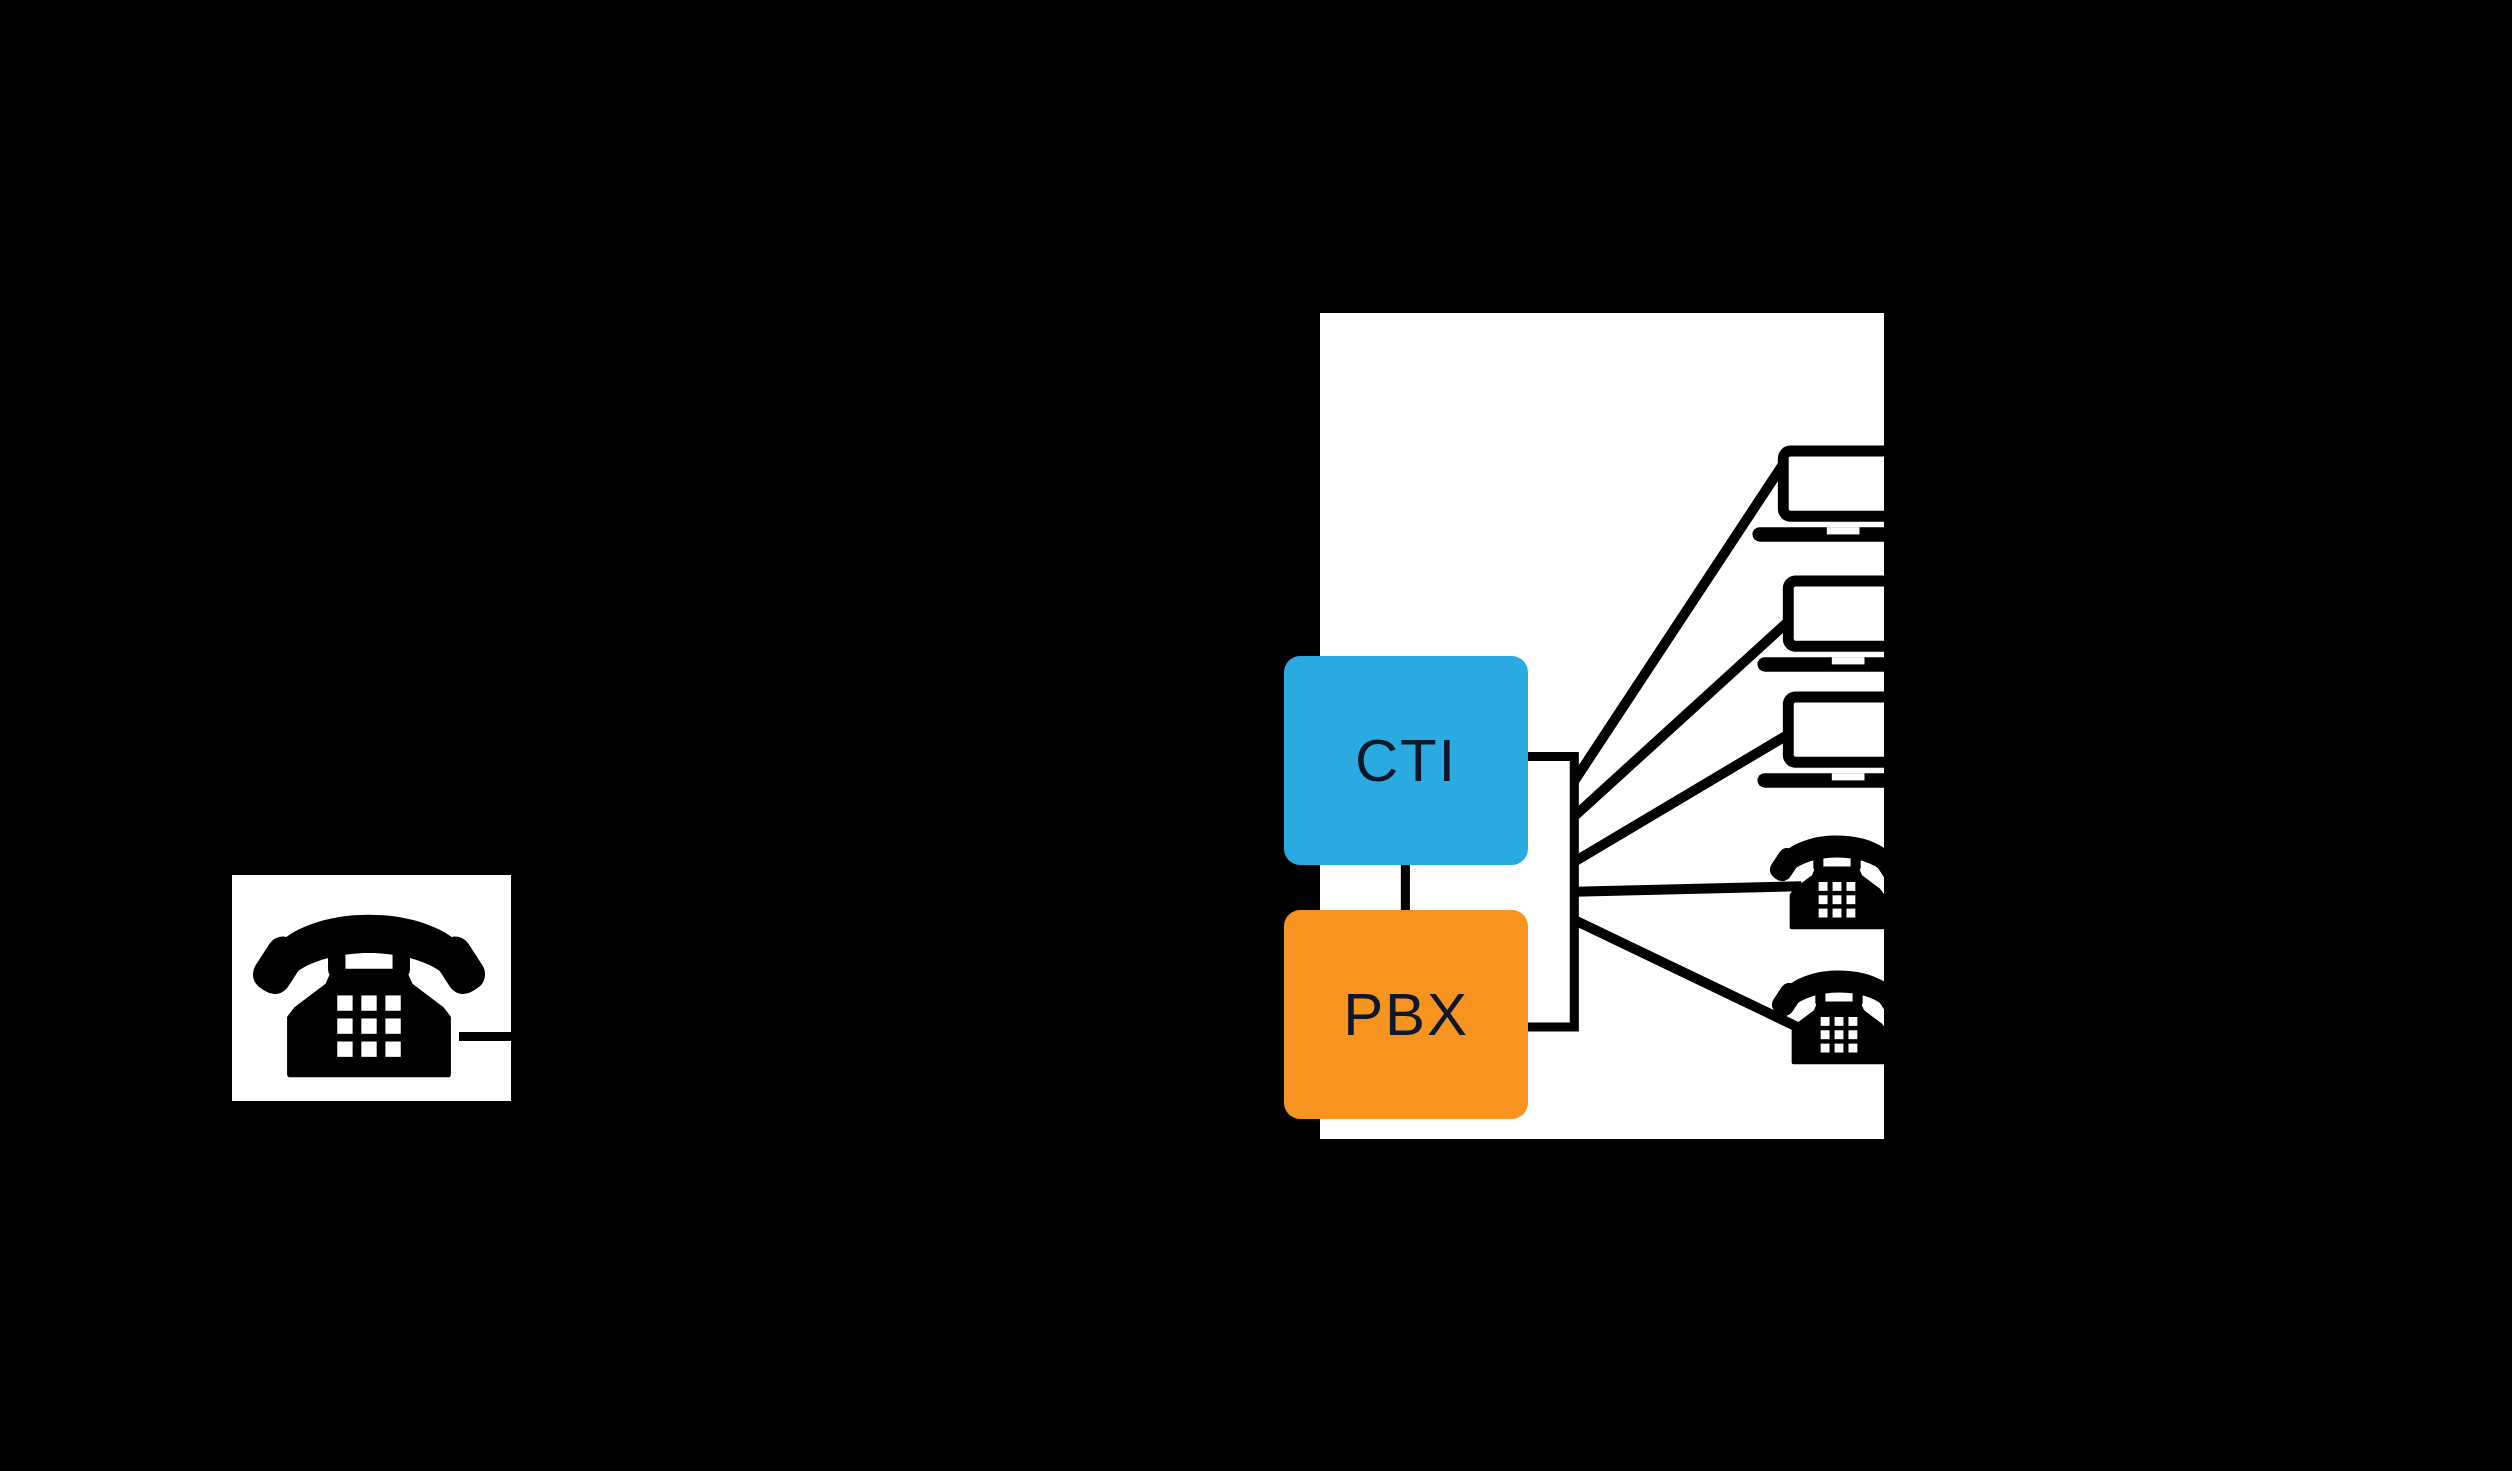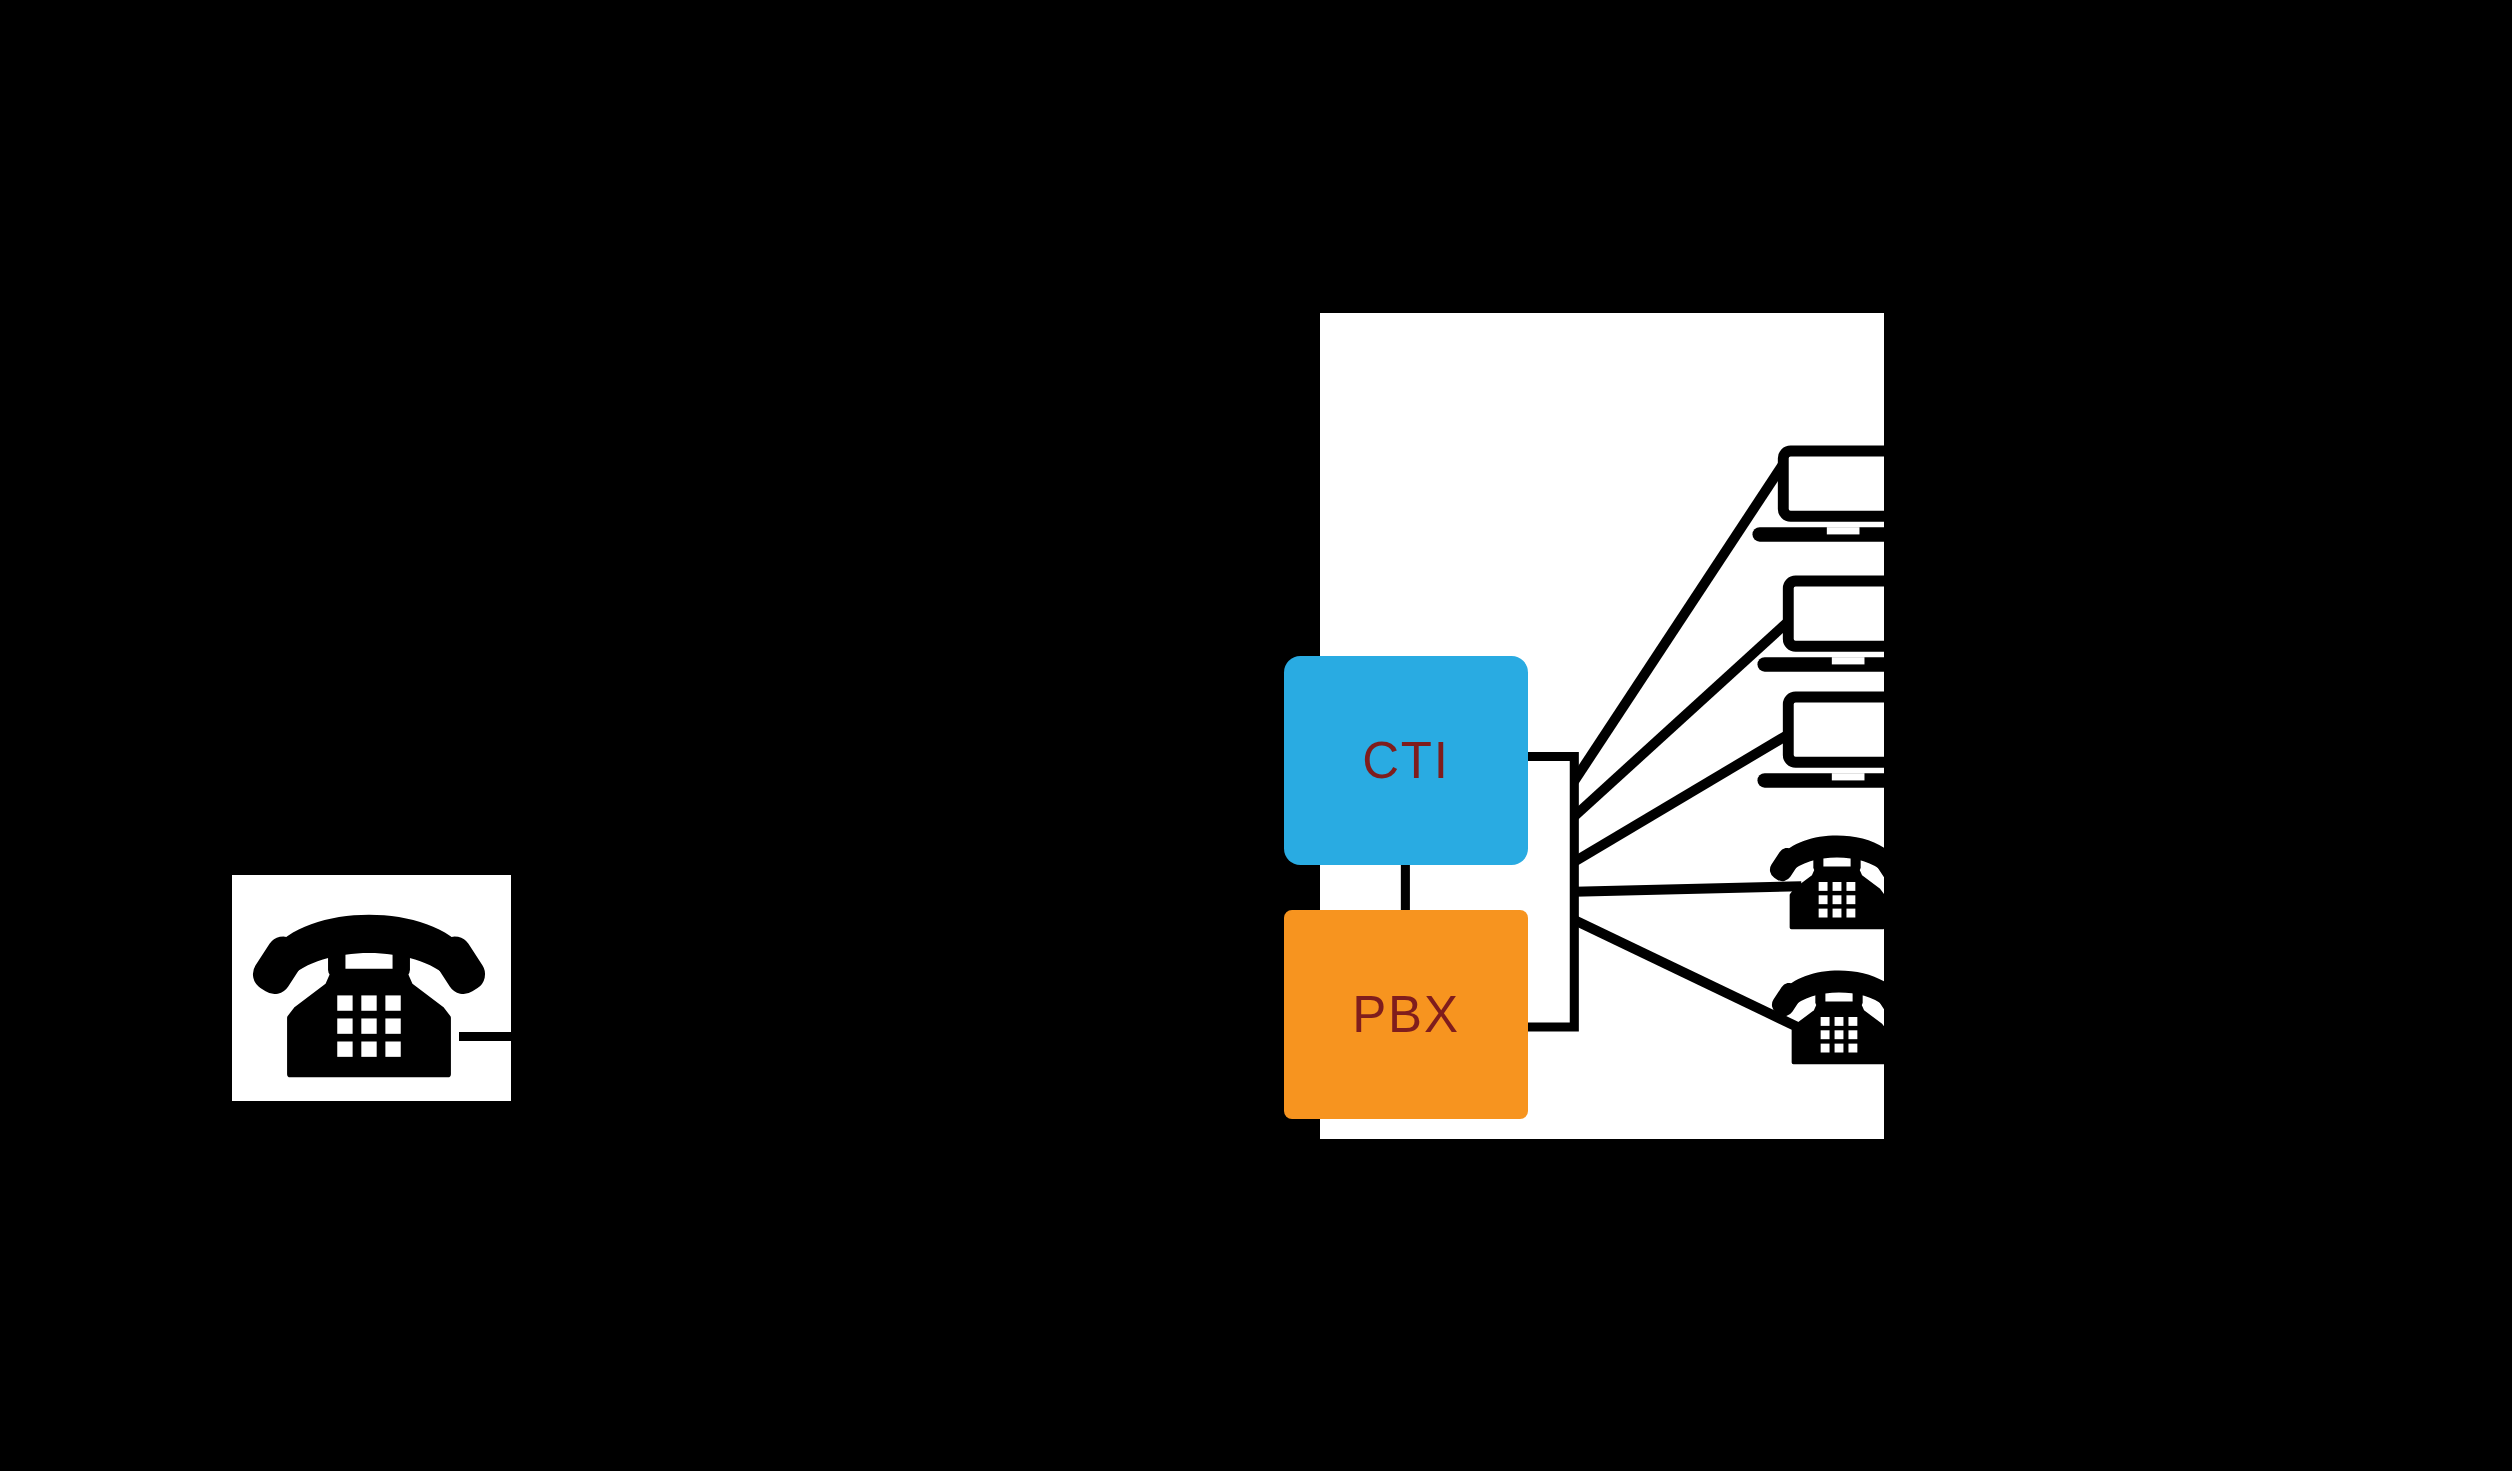--- a/index.html
+++ b/index.html
@@ -17,21 +17,21 @@
 
   
   #system-panel{left:1320px;top:313px;width:564px;height:826px;background:#fff;overflow:hidden;z-index:1;}
   #wires{left:0;top:0;}
 
   
   .node{width:244px;height:209px;border-radius:16.4px;z-index:3;display:flex;
         align-items:center;justify-content:center;}
   #node-cti{left:1284px;top:656px;}
   #node-pbx{left:1284px;top:910px;}
-  .node-label{color:#7f1d1d;font-size:51px;font-weight:300;letter-spacing:1.8px;line-height:1;text-align:right;}
+  .node-label{color:#0f172a;font-size:60px;font-weight:300;letter-spacing:1.8px;line-height:1;text-align:right;}
 
   
   #laptop-1{left:427px;top:127px;}
   #laptop-2{left:432px;top:257px;}
   #laptop-3{left:432px;top:373px;}
   #agent-phone-1{left:443px;top:511px;}
   #agent-phone-2{left:445px;top:646px;}
 </style>
 </head>
 <body>
@@ -135,18 +135,18 @@
           <rect x="215" y="286" width="30" height="30"></rect>
           <rect x="262" y="286" width="30" height="30"></rect>
       </g>
     </svg>
   </div>
 
   <div class="abs node" id="node-cti" style="background: rgb(41, 171, 226);">
     <span class="node-label">CTI</span>
   </div>
 
-  <div class="abs node" id="node-pbx" style="background: rgb(247, 148, 31); border-radius: 8px;">
+  <div class="abs node" id="node-pbx" style="background: rgb(247, 148, 31);">
     <span class="node-label">PBX</span>
   </div>
 
 </div>
 
 
 </body></html>

